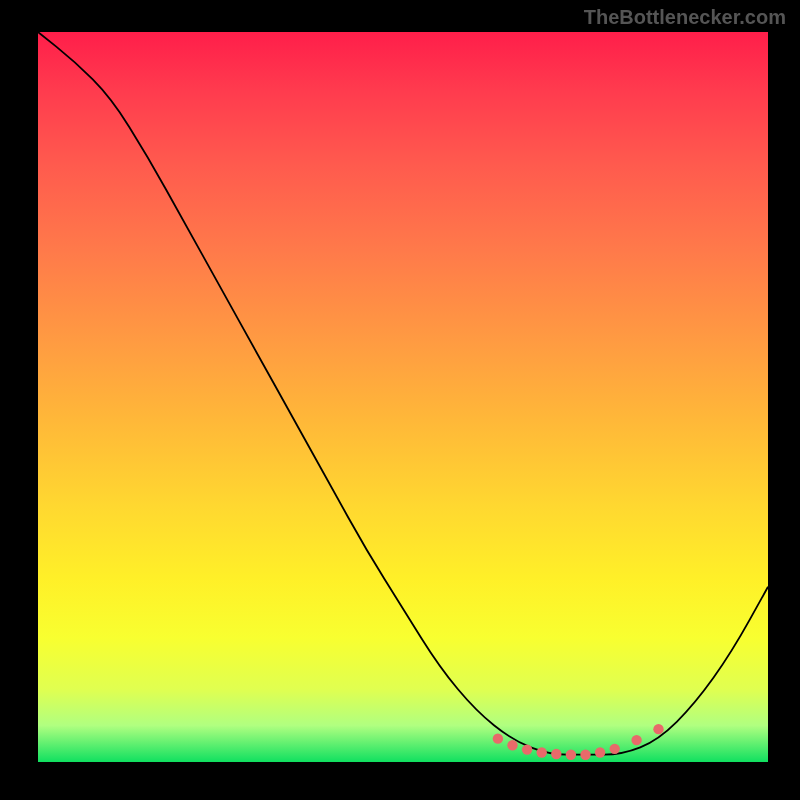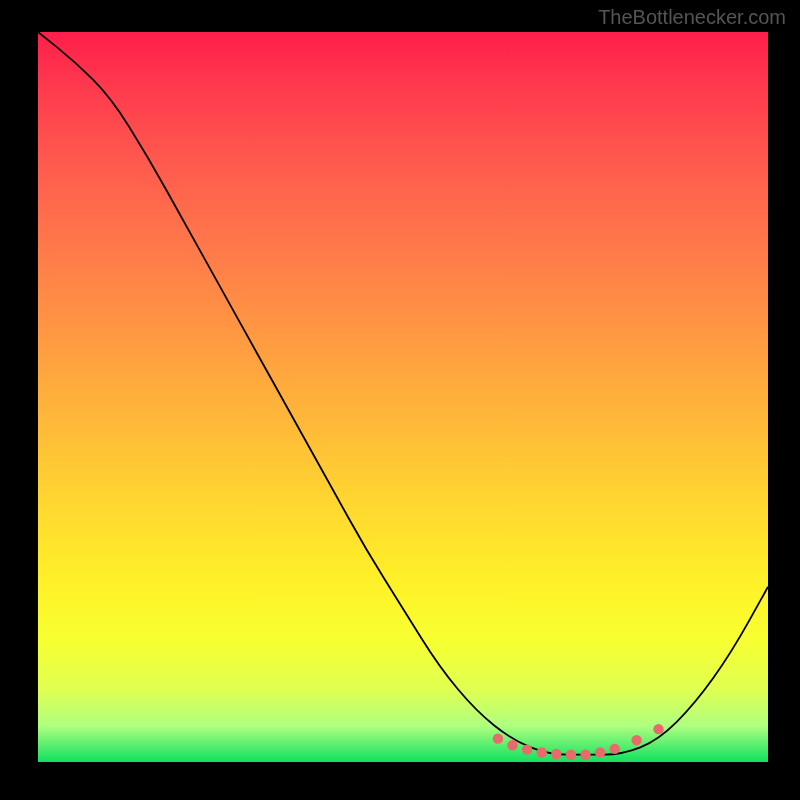--- a/index.html
+++ b/index.html
@@ -10,21 +10,21 @@
     background: #000;
     font-family: Arial, sans-serif;
     position: relative;
   }
   .watermark {
     position: absolute;
     top: 6px;
     right: 14px;
     color: #555;
     font-size: 20px;
-    font-weight: 400;
+    font-weight: 700;
     z-index: 10;
     text-align: center;
   }
   .chart-container {
     position: absolute;
     top: 30px;
     left: 36px;
     width: 730px;
     height: 730px;
     border: 2px solid #000;

